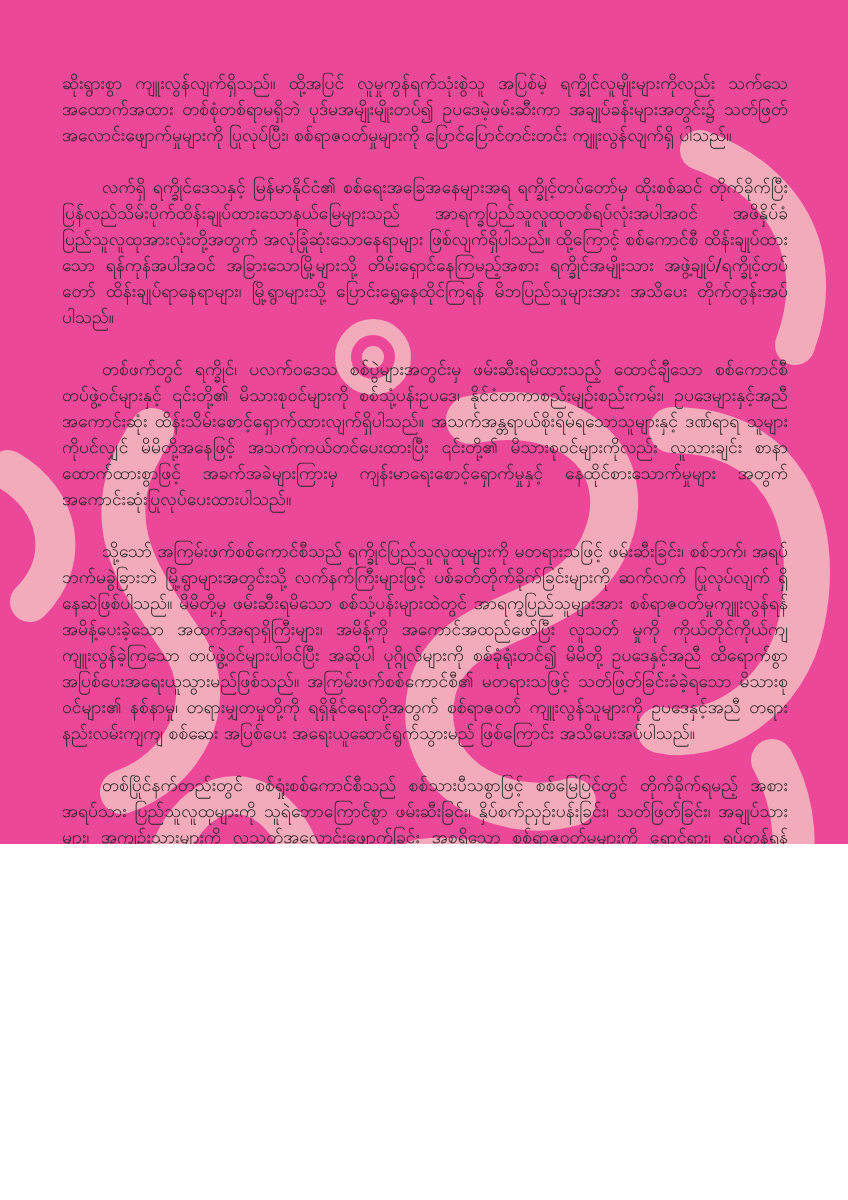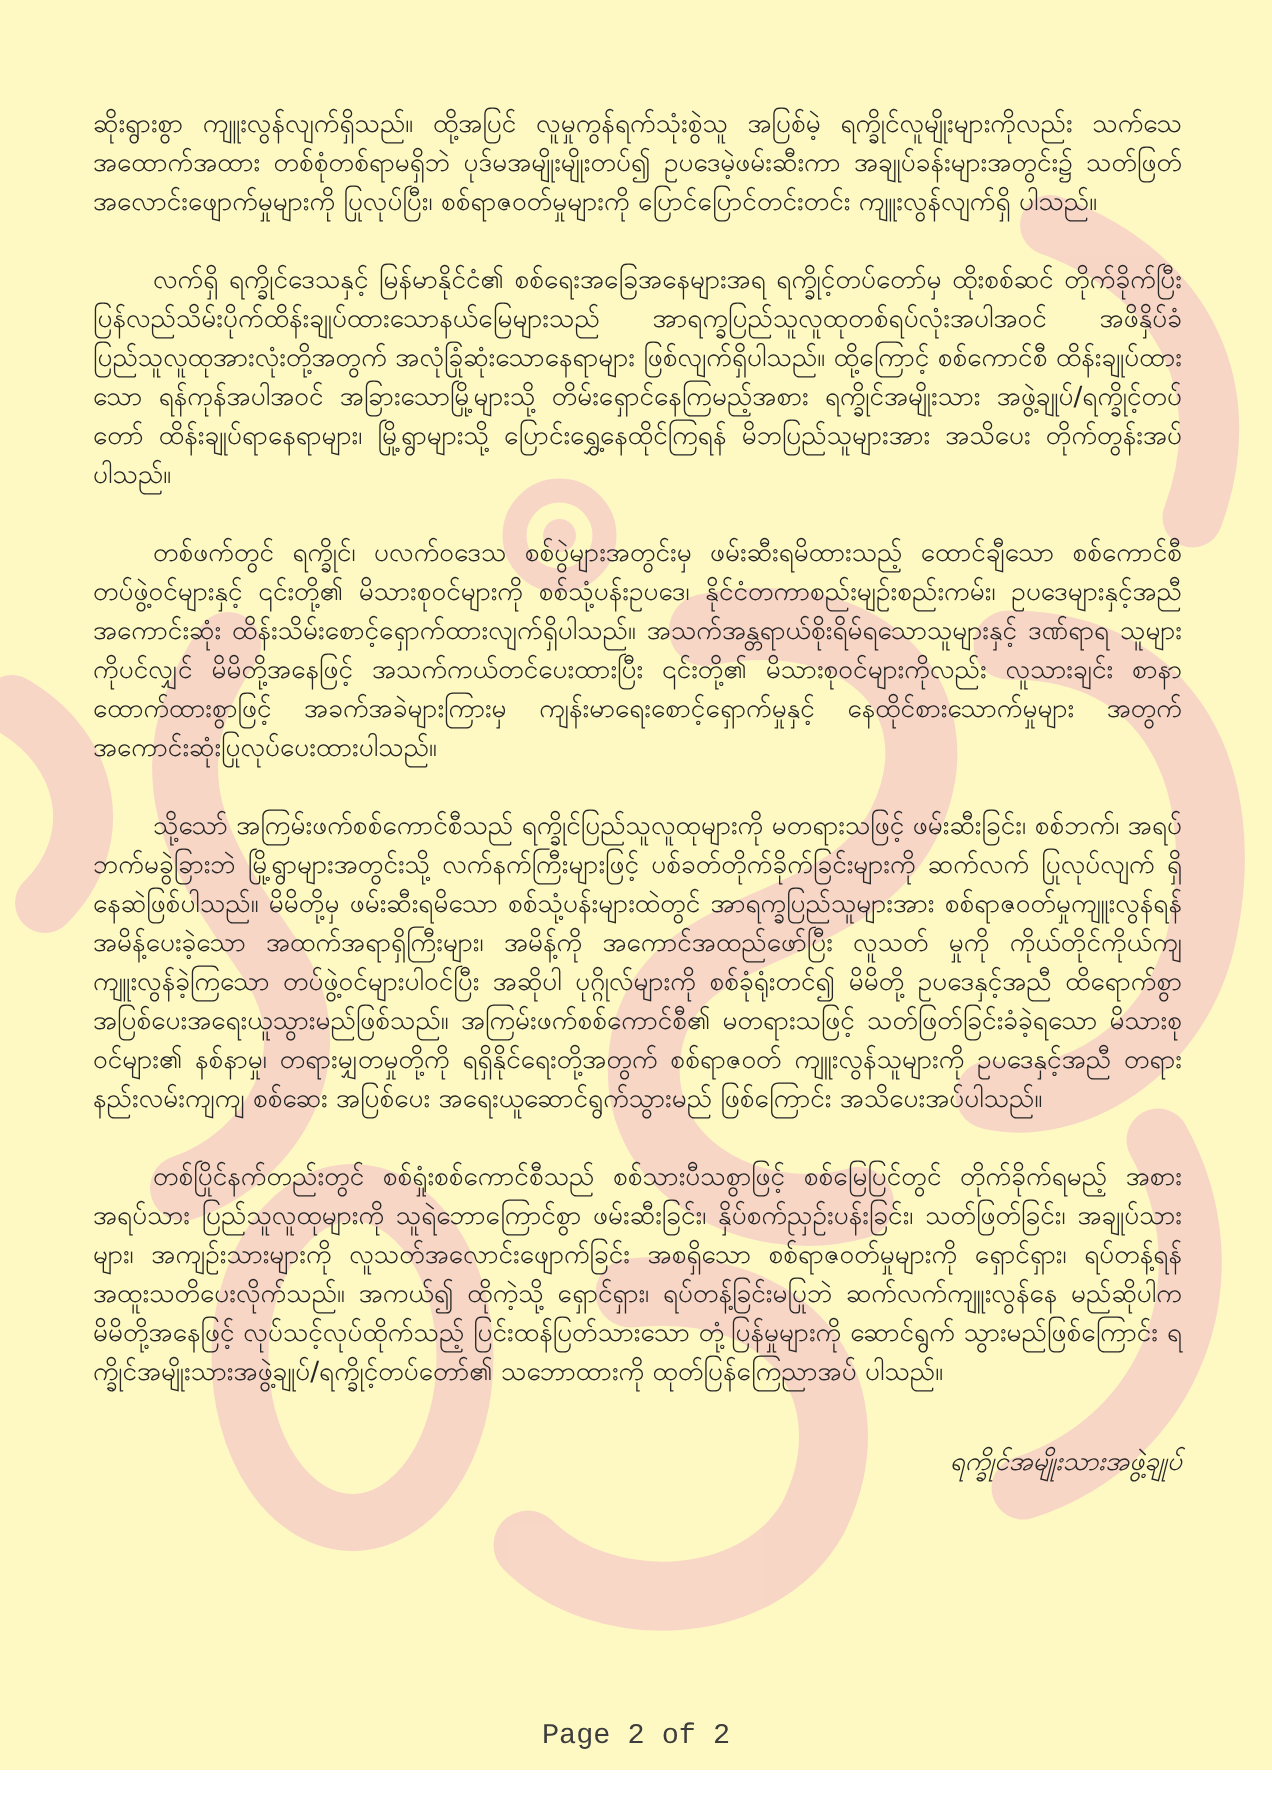--- a/index.html
+++ b/index.html
@@ -3,22 +3,22 @@
 <meta charset="utf-8">
 <style>
   html, body {
     margin: 0;
     padding: 0;
     background: #ffffff;
   }
   .page {
     position: relative;
     width: 848px;
-    height: 1180px;
-    background: #fef9c3;
+    height: 844px;
+    background: #ec4899;
     overflow: hidden;
     font-family: "DejaVu Sans", sans-serif;
   }
   .watermark {
     position: absolute;
     left: 0;
     top: 0;
     width: 848px;
     height: 1200px;
     z-index: 0;

